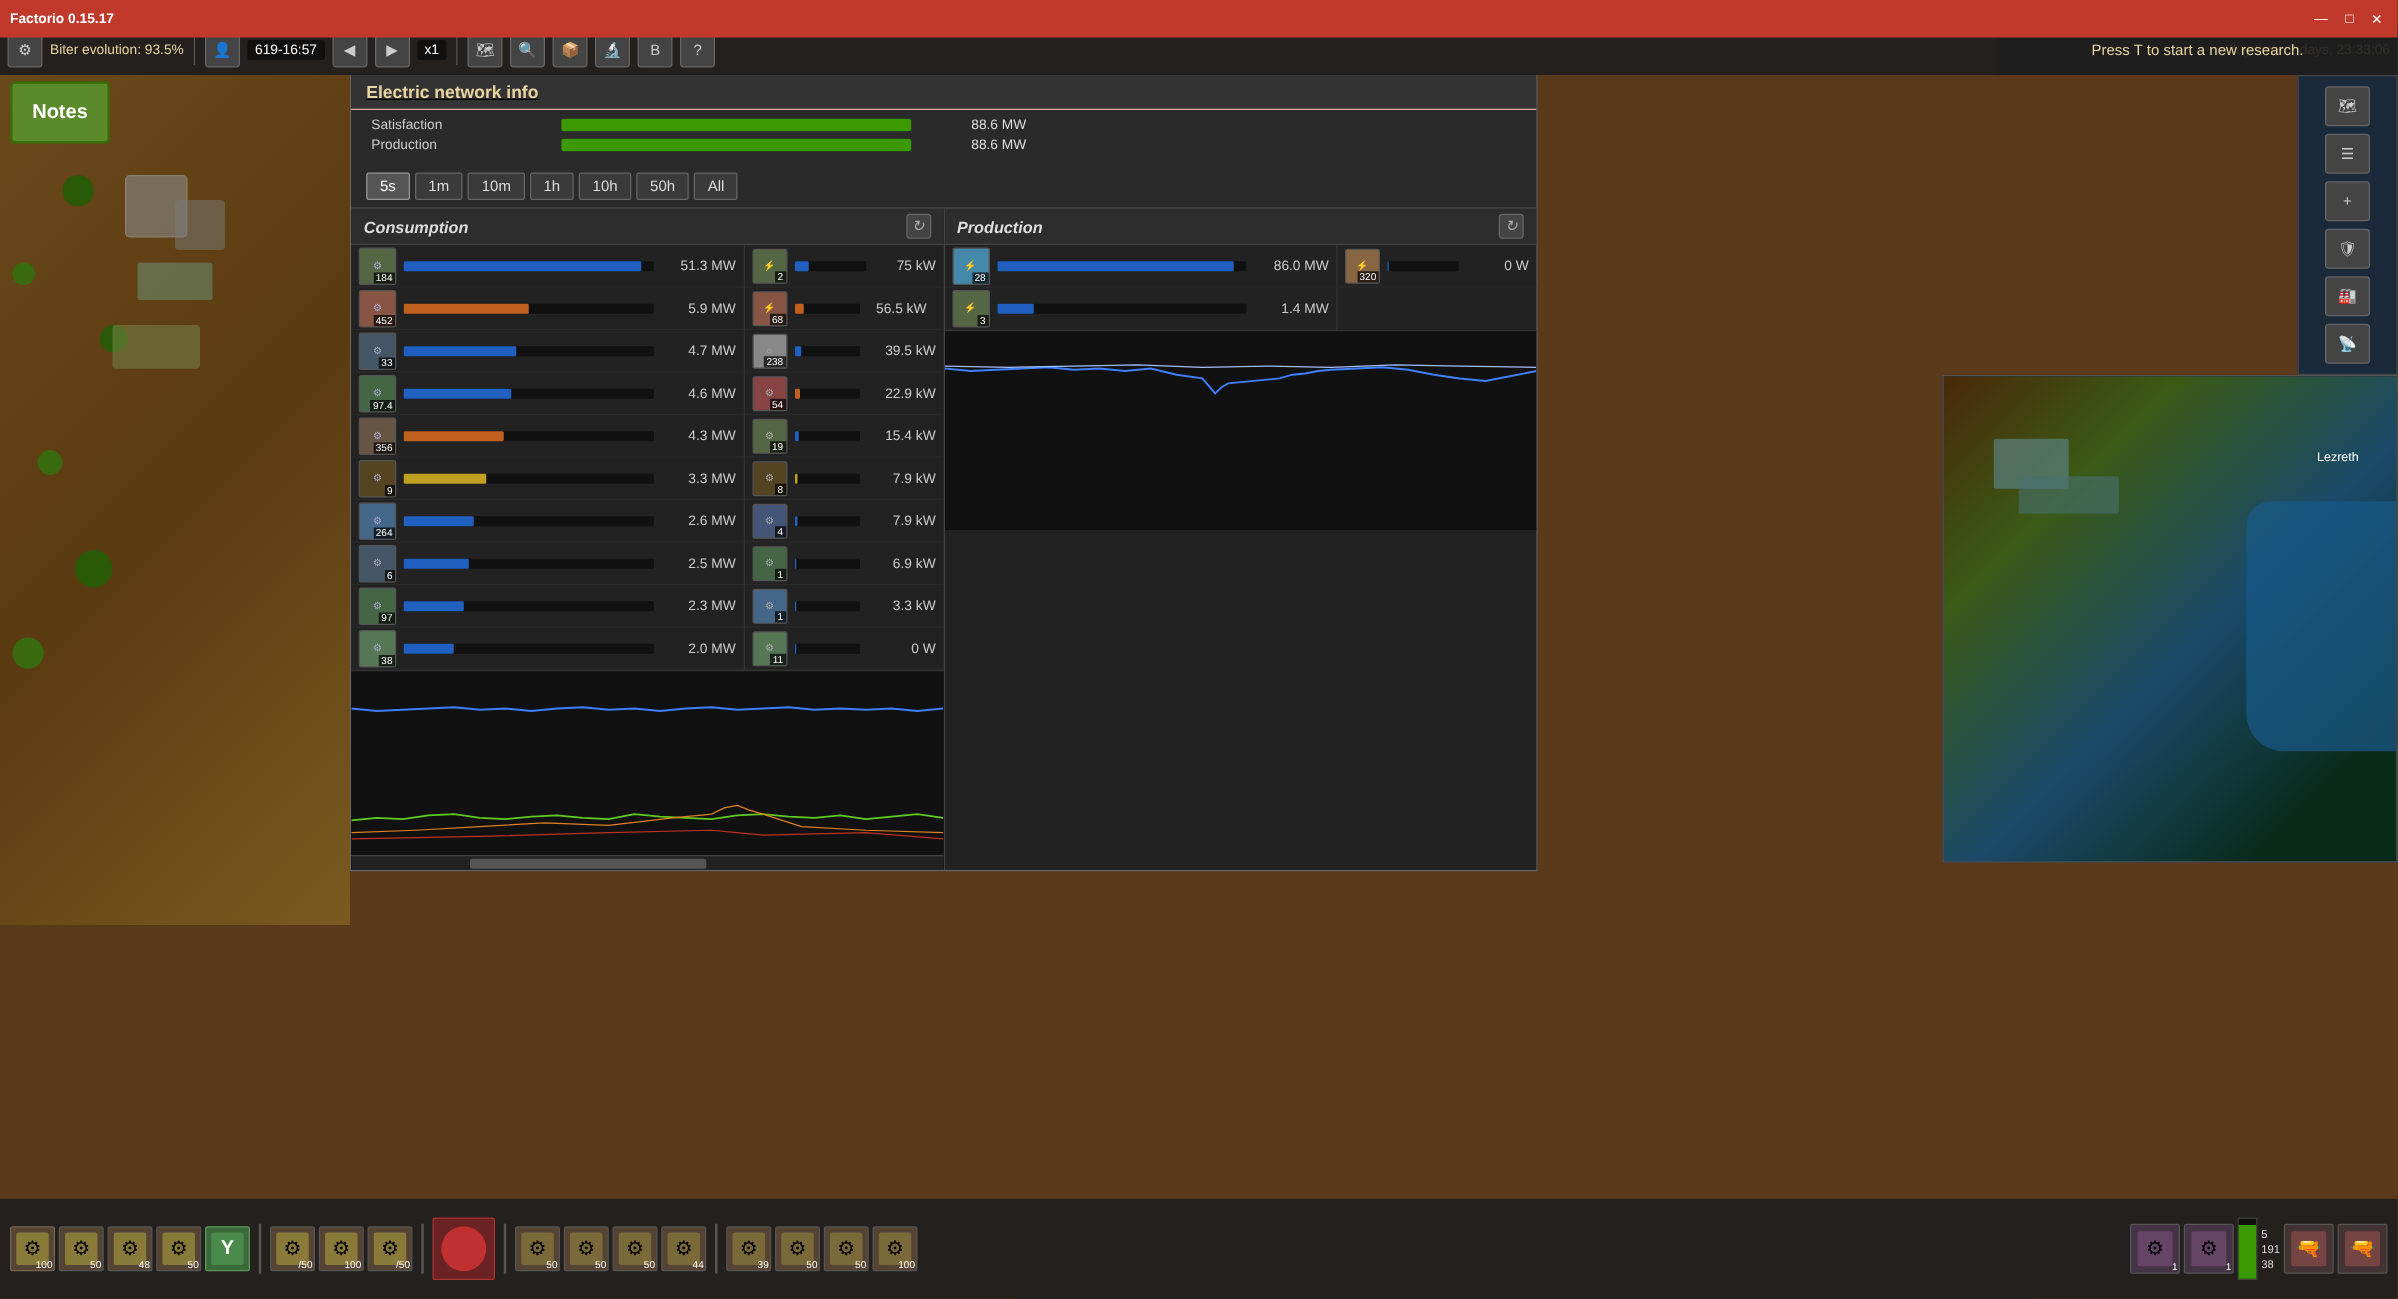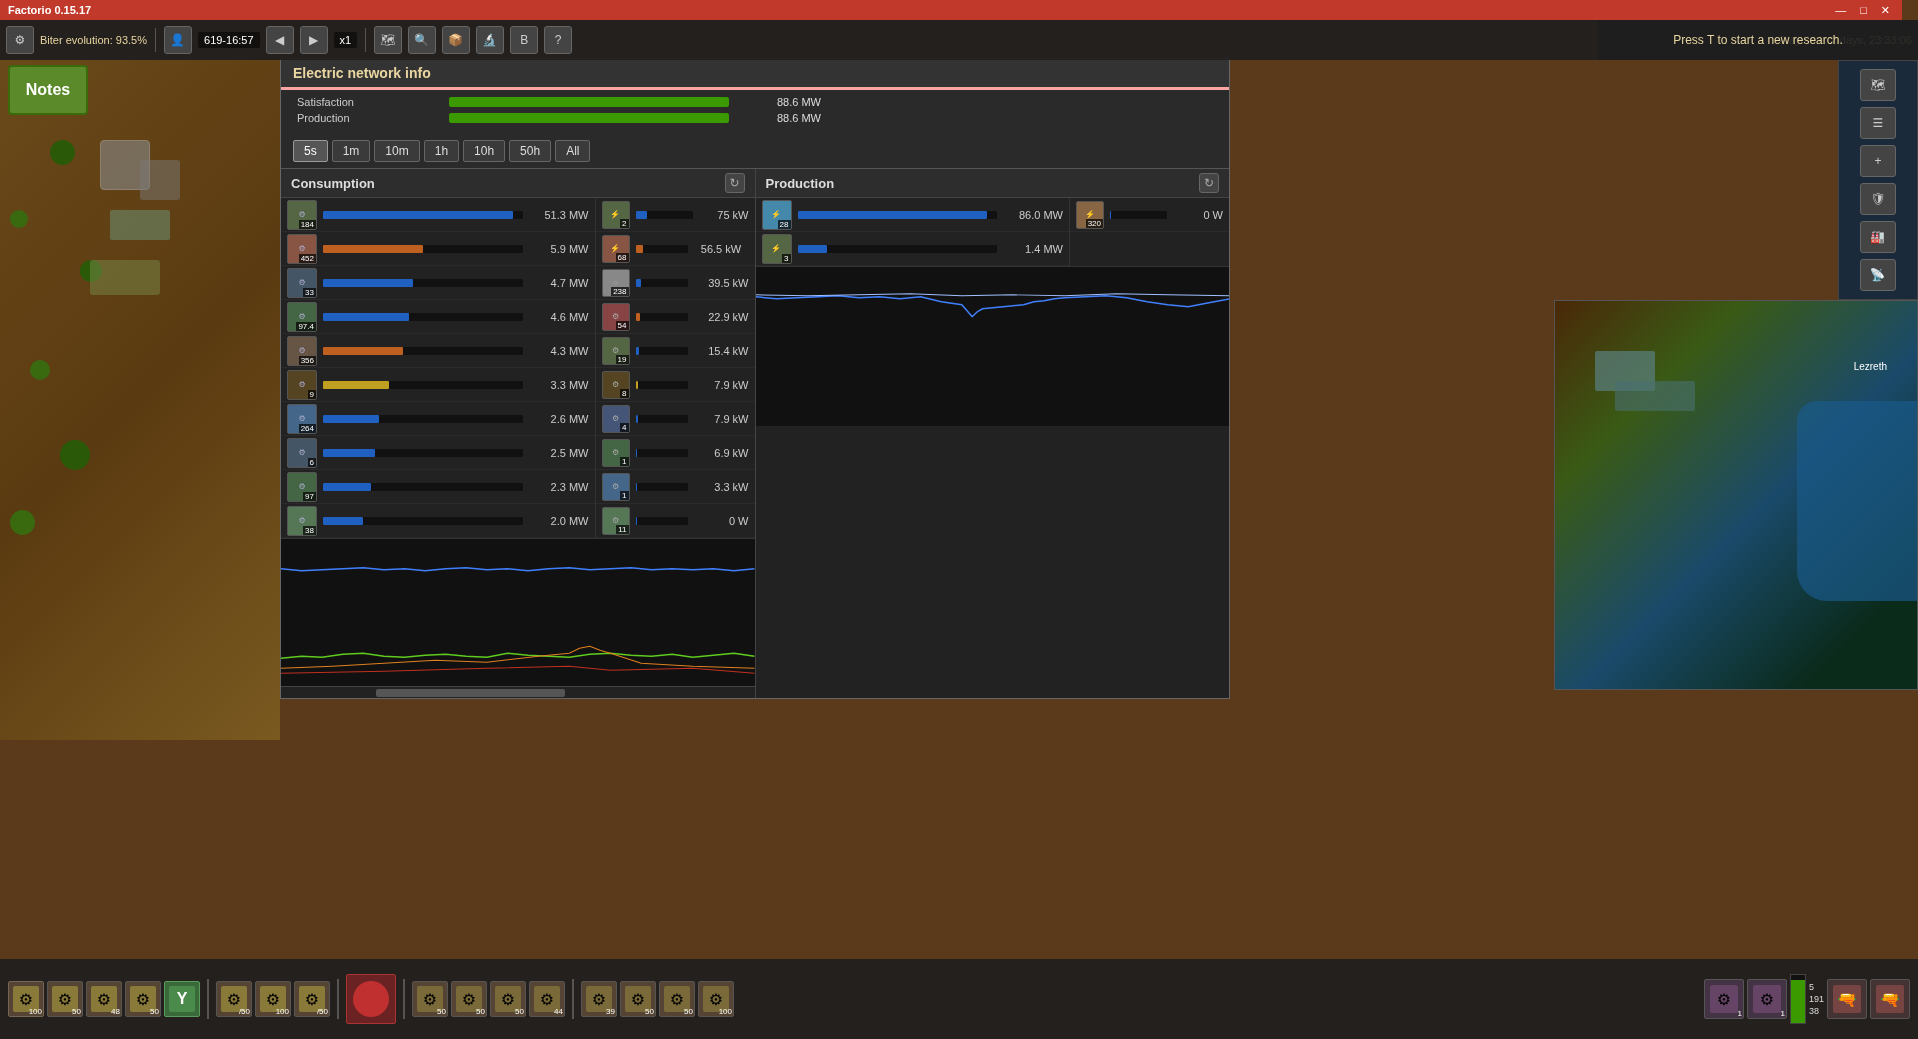--- a/index.html
+++ b/index.html
@@ -8,22 +8,22 @@
       height: 1039px;
       overflow: hidden;
       font-family: 'Segoe UI', Arial, sans-serif;
       background: #5a3a1a;
       position: relative;
     }
 
     
     #title-bar {
       position: absolute;
-      top: 0; left: 0; right: 16px;
-      height: 20px;
+      top: 0; left: 0; right: 0;
+      height: 30px;
       background: #c0392b;
       display: flex;
       align-items: center;
       justify-content: space-between;
       padding: 0 8px;
       z-index: 100;
     }
     #title-bar .title {
       color: white;
       font-size: 11px;
@@ -150,21 +150,22 @@
       left: 280px;
       width: 950px;
       background: rgba(40,40,40,0.97);
       border: 1px solid #666;
       z-index: 70;
     }
 
     #electric-header {
       background: #333;
       padding: 6px 12px;
-      border-bottom: 3px solid #fca5a5;
+      border-bottom: 1px solid #fca5a5;
+      text-decoration: underline;
     }
     #electric-header h2 {
       color: #e8d5a0;
       font-size: 14px;
     }
 
     
     #electric-stats {
       padding: 6px 16px;
       background: #2a2a2a;
@@ -235,20 +236,21 @@
     }
     .cp-panel:last-child { border-right: none; }
 
     .cp-header {
       display: flex;
       align-items: center;
       justify-content: space-between;
       padding: 4px 10px;
       background: #2d2d2d;
       border-bottom: 1px solid #444;
+      font-style: italic;
     }
     .cp-header h3 {
       color: #ddd;
       font-size: 13px;
     }
     .refresh-btn {
       width: 20px; height: 20px;
       background: #444;
       border: 1px solid #666;
       color: #aaa;

